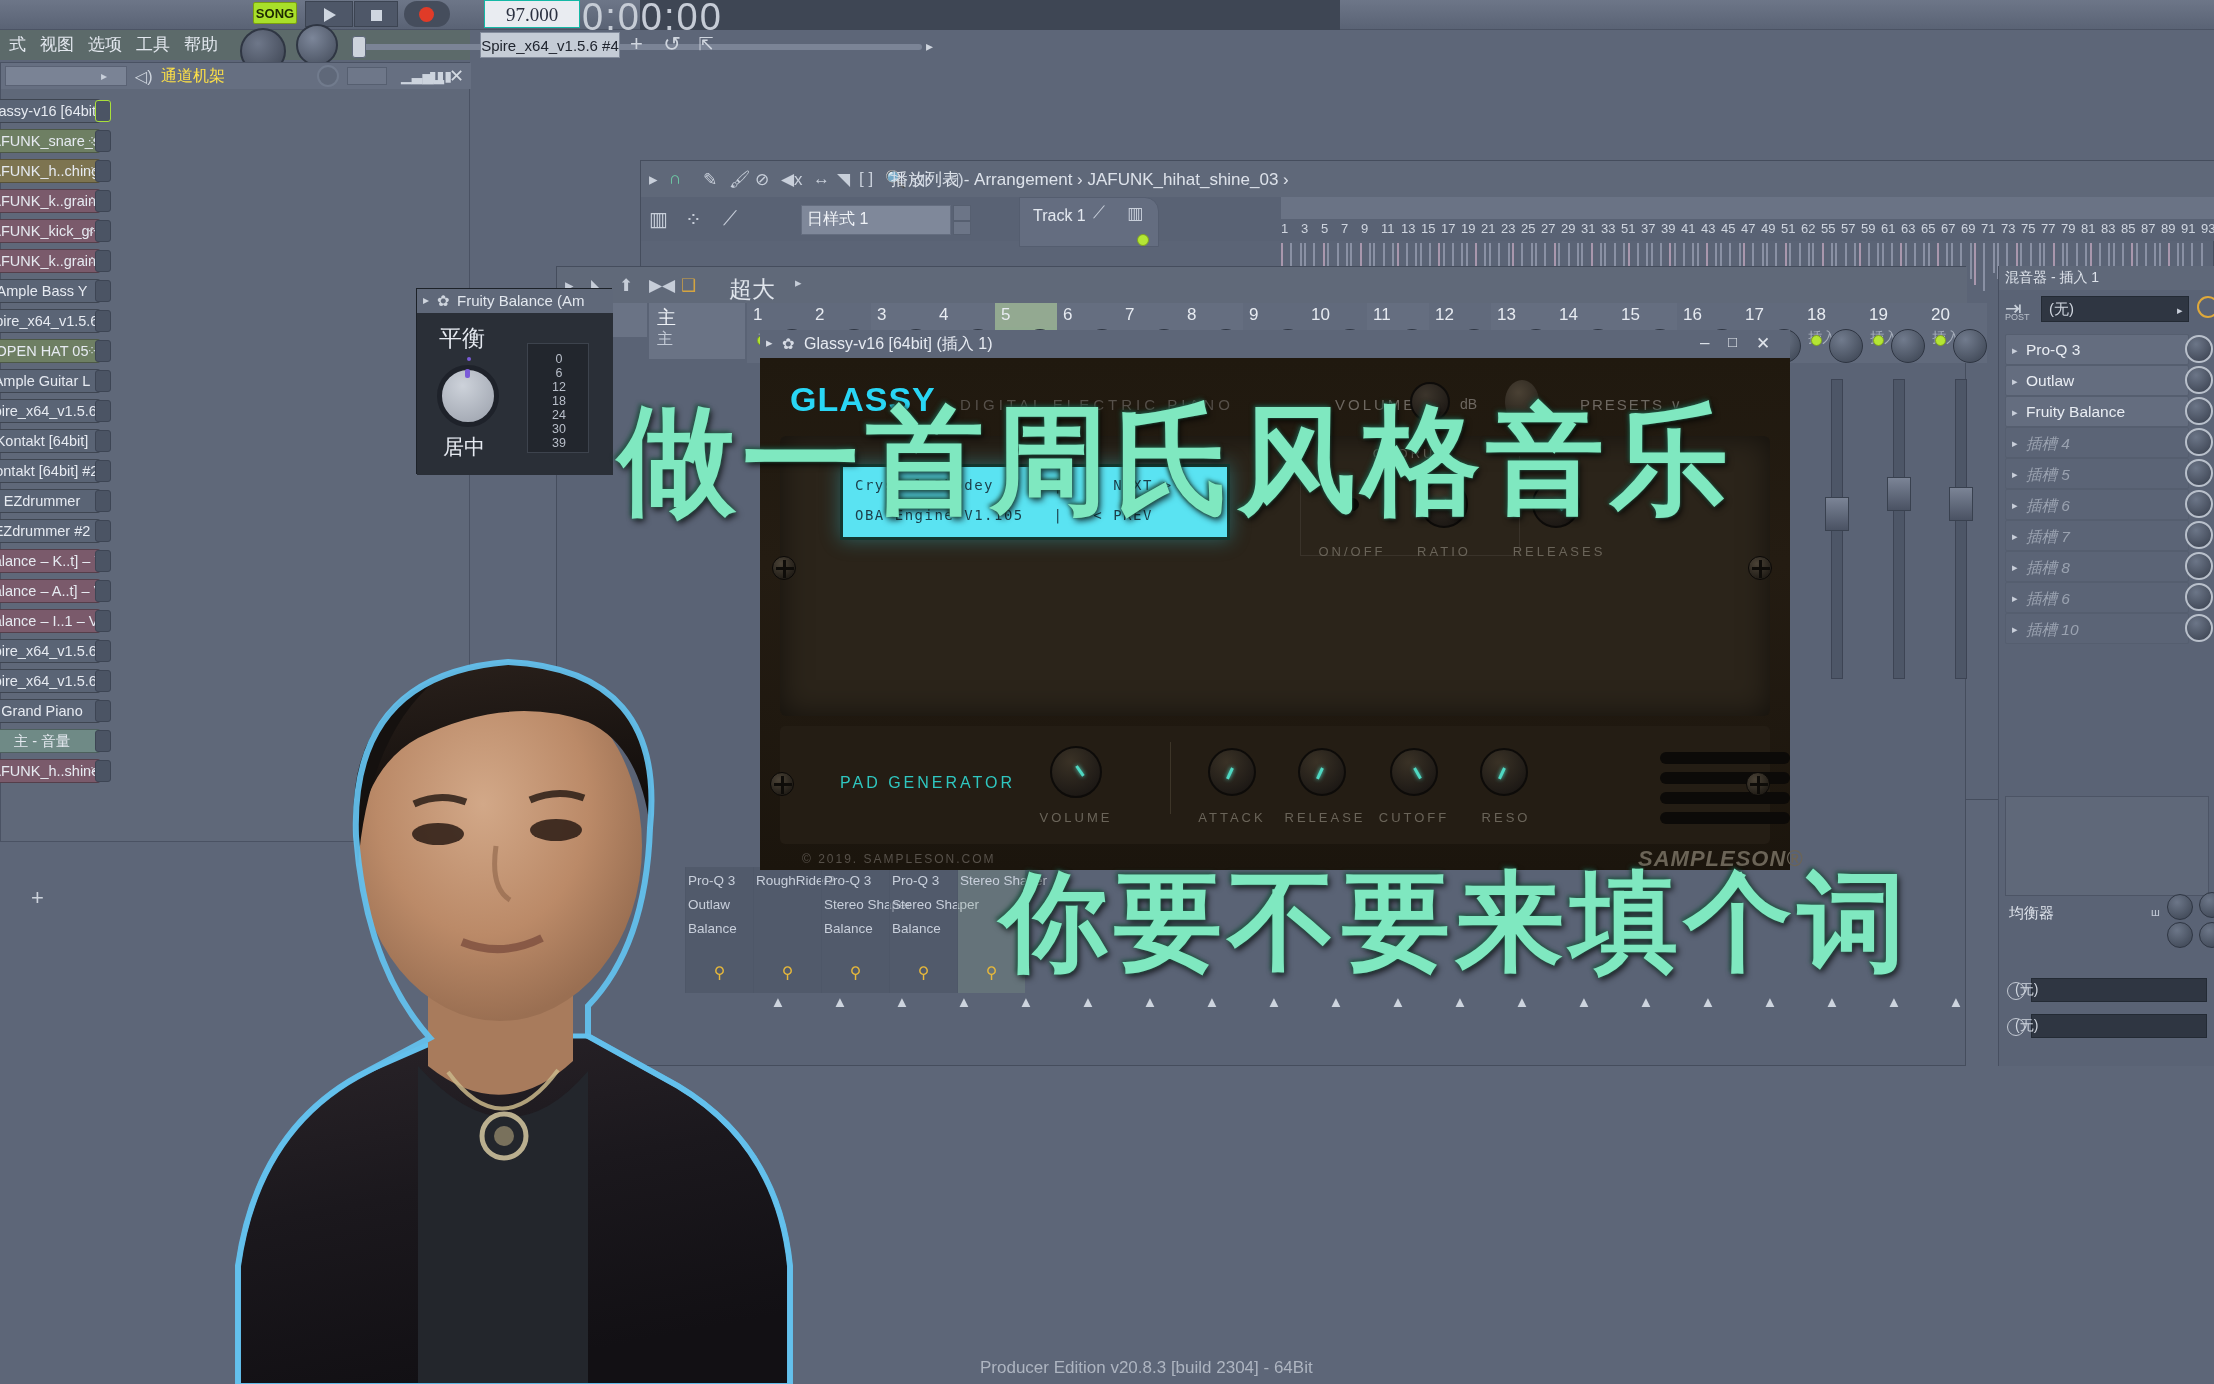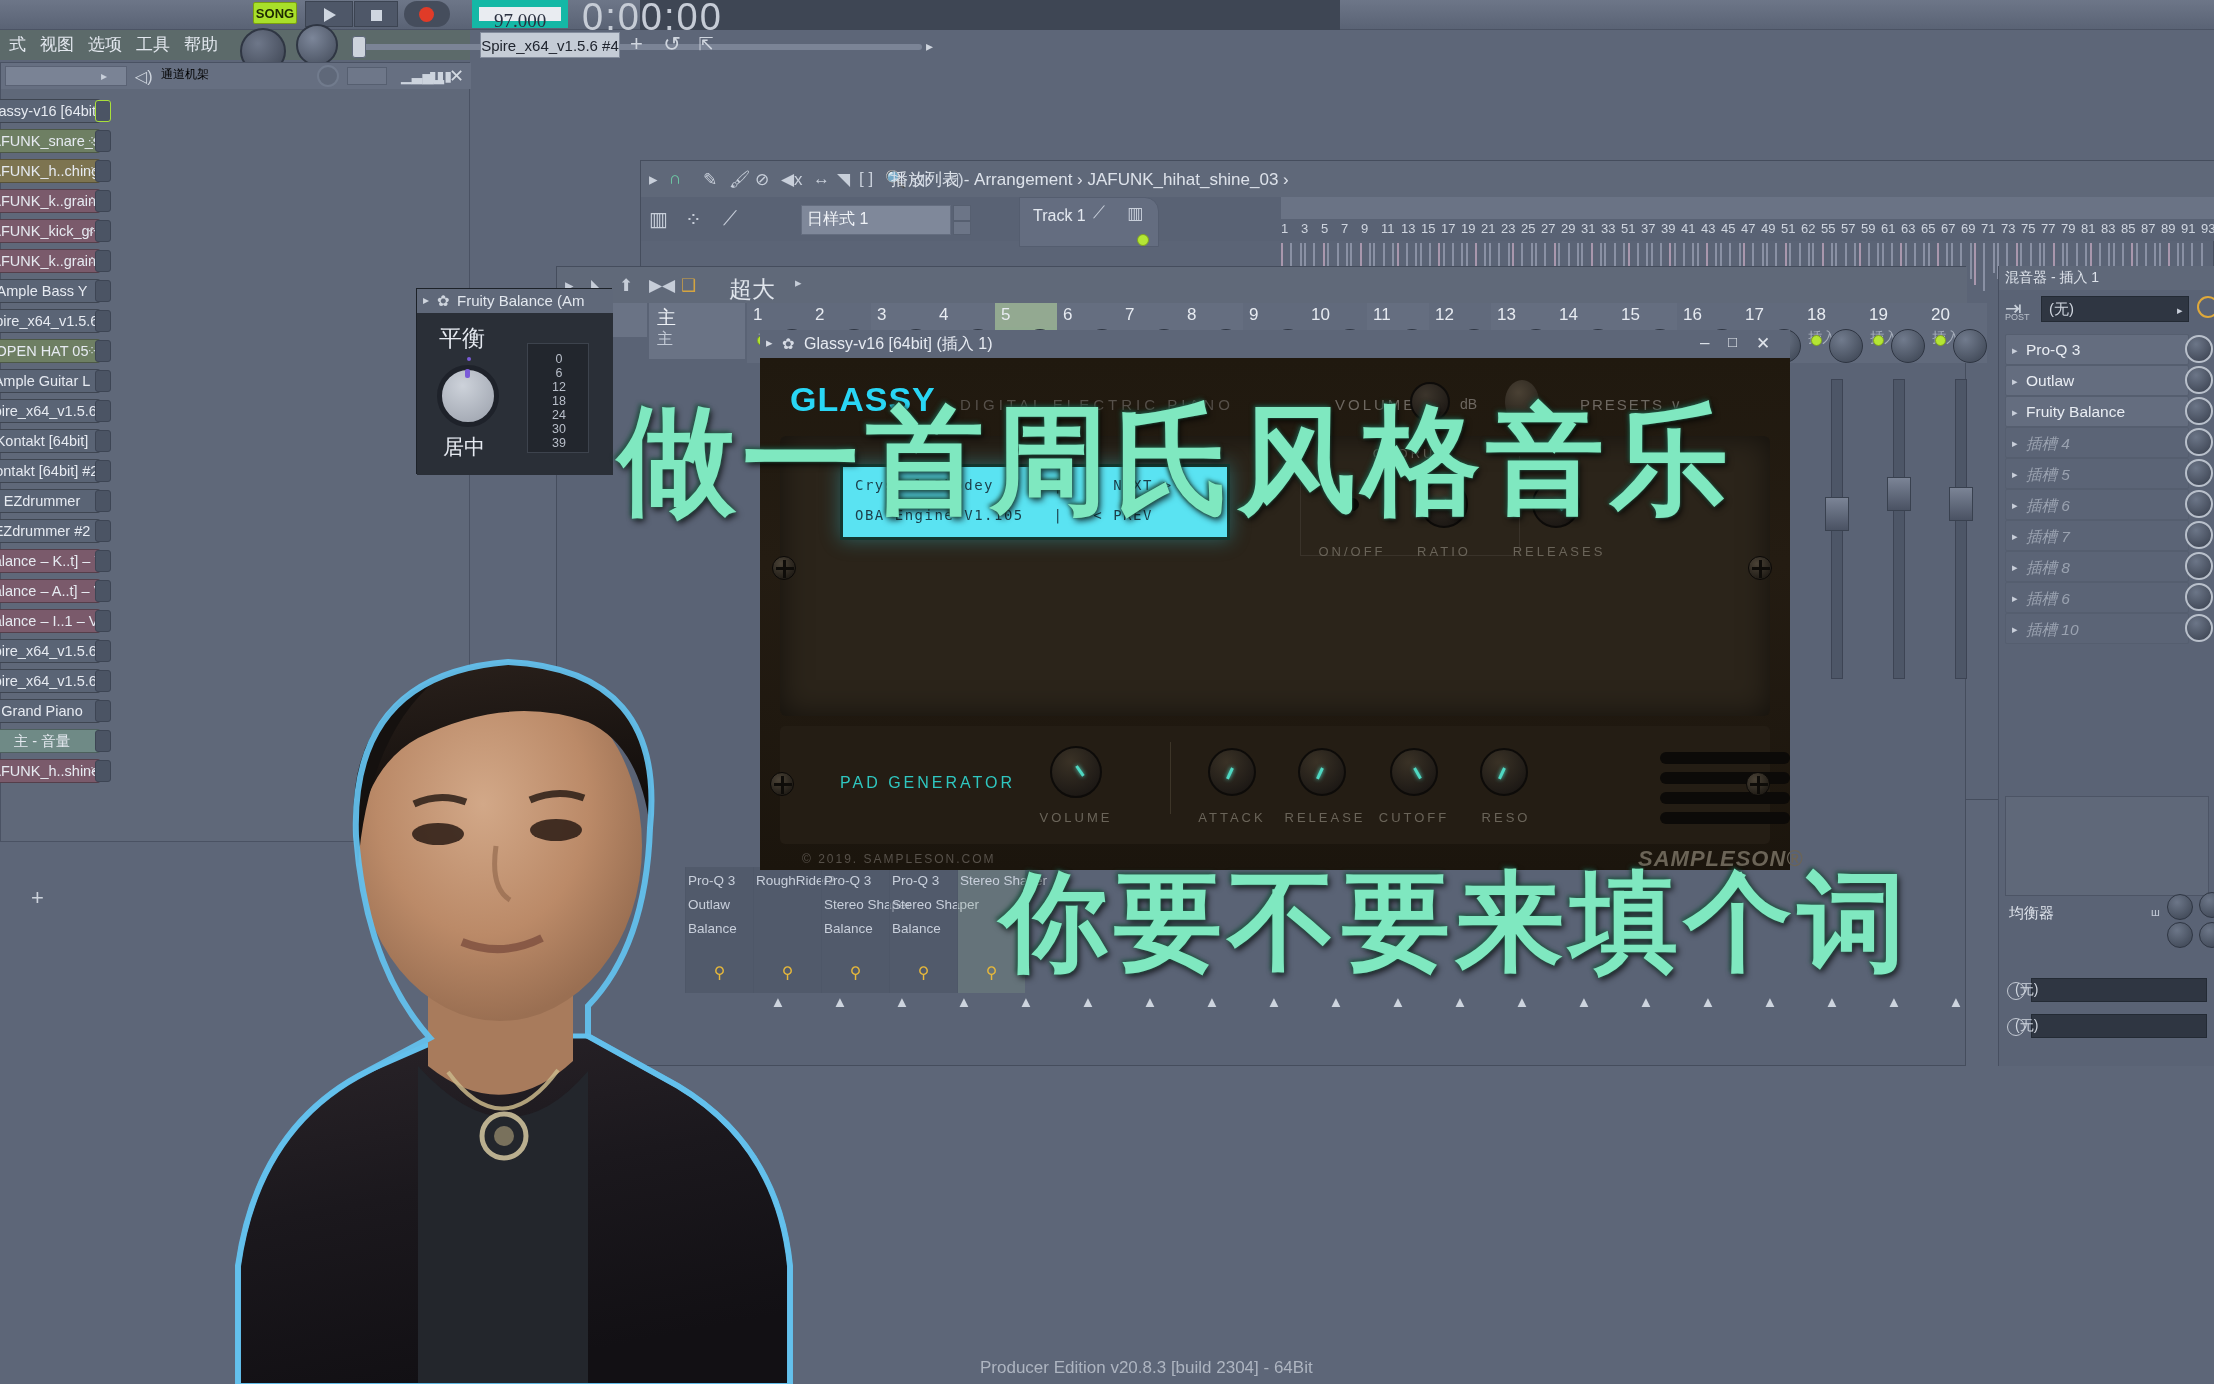--- a/index.html
+++ b/index.html
@@ -24,22 +24,22 @@
     border:1px solid #7ba00f; border-radius:2px; color:#1d2a02;
     font-size:13px; font-weight:bold; text-align:center; line-height:21px;
   }
   .play-ic { left:305px; top:1px; width:48px; height:26px; background:#4e5768; border:1px solid #3c4452; }
   .play-ic:after{content:"";position:absolute;left:18px;top:6px;border-left:12px solid #cfd6e0;border-top:7px solid transparent;border-bottom:7px solid transparent;}
   .stop-ic { left:354px; top:1px; width:44px; height:26px; background:#4e5768; border:1px solid #3c4452; }
   .stop-ic:after{content:"";position:absolute;left:16px;top:8px;width:11px;height:11px;background:#cfd6e0;}
   .rec-ic { left:404px; top:1px; width:46px; height:26px; background:#454d5c;border-radius:13px; }
   .rec-ic:after{content:"";position:absolute;left:15px;top:6px;width:15px;height:15px;border-radius:50%;background:#e03b28;}
   #tempo-box {
-    left:472px; top:0px; width:96px; height:28px; background:#e9ecf1; color:#2a3040;
-    border:7px solid #14b8a6; font-size:19px; text-align:center; line-height:28px;
+    left:484px; top:0px; width:96px; height:28px; background:#e9ecf1; color:#2a3040;
+    border:1px solid #14b8a6; font-size:19px; text-align:center; line-height:28px;
     font-family:"Liberation Serif",serif;
   }
   #time-display {
     left:582px; top:-4px; width:240px; height:36px; color:#c6ccd6;
     font-size:38px; letter-spacing:2px; font-family:"Liberation Sans",sans-serif;
   }
 
   #menubar {
     left:0; top:30px; width:470px; height:30px;
     background:#5c6a6a;
@@ -64,21 +64,21 @@
   #plugin-plus { left:630px; top:32px; font-size:22px; color:#cfd5de; line-height:24px;}
   #refresh-ic { left:660px; top:32px; width:24px; height:24px; color:#cfd5de; font-size:21px; text-align:center; line-height:24px;}
   #struct-ic { left:694px; top:32px; width:24px; height:24px; color:#cfd5de; font-size:18px; text-align:center; line-height:24px;}
 
   
   #chanrack {
     left:0; top:62px; width:470px; height:780px;
     background:#5f6879; border:1px solid #4a5263;
   }
   #cr-header { left:0; top:0; width:470px; height:26px; background:#666f81; }
-  #cr-title-txt { left:160px; top:3px; font-size:12px; color:#000000; }
+  #cr-title-txt { left:160px; top:3px; font-size:16px; color:#fde047; }
   #cr-speaker { left:134px; top:4px; font-size:16px; color:#cfd5de; }
   #cr-close { left:448px; top:2px; font-size:18px; color:#d4dae2; }
   #cr-eq1 { left:400px; top:5px; width:22px; height:16px; }
   #cr-eq2 { left:428px; top:5px; width:18px; height:16px; }
   #cr-selector { left:4px; top:3px; width:122px; height:20px; background:#7a8395; border:1px solid #5a6274; }
   #cr-knob { left:316px; top:2px; width:22px; height:22px; border-radius:50%; background:#5f6879; border:2px solid #717b8d;}
   #cr-pad { left:346px; top:4px; width:40px; height:18px; background:#6e7789; border:1px solid #565f70;}
 
   .ch-row { position:absolute; left:-18px; width:118px; height:26px; }
   .ch-name {

